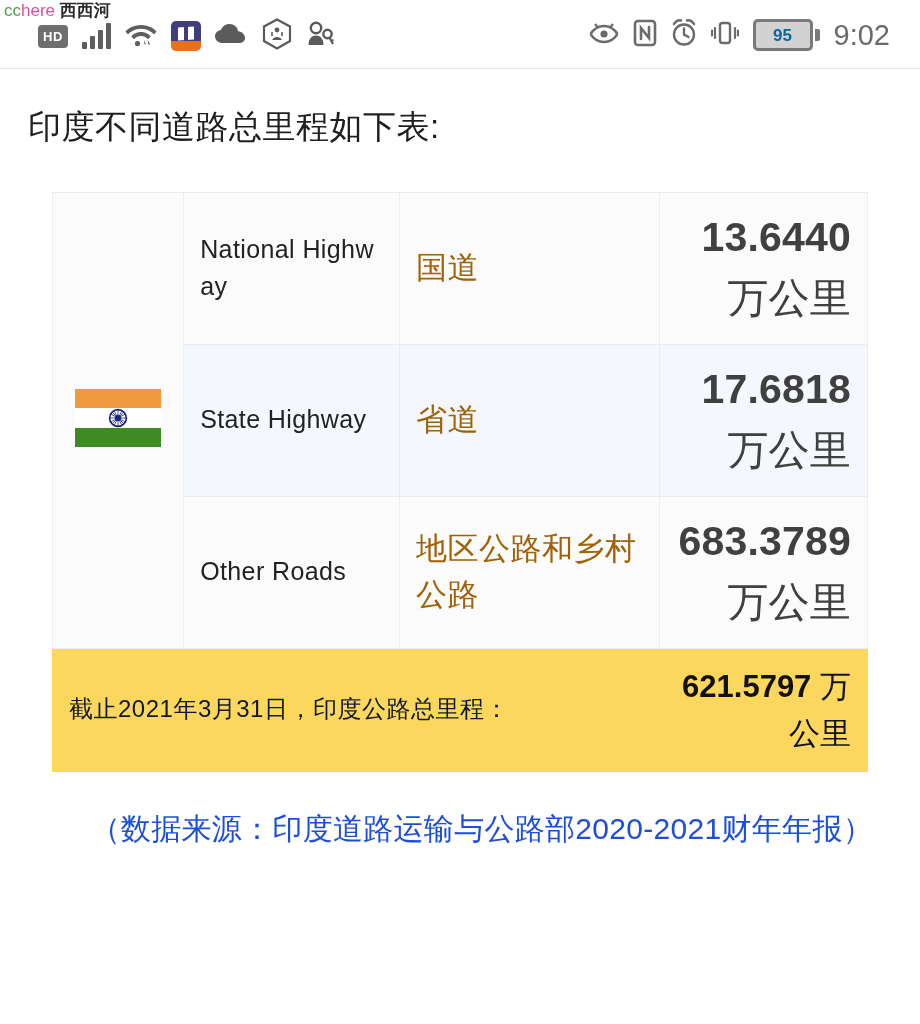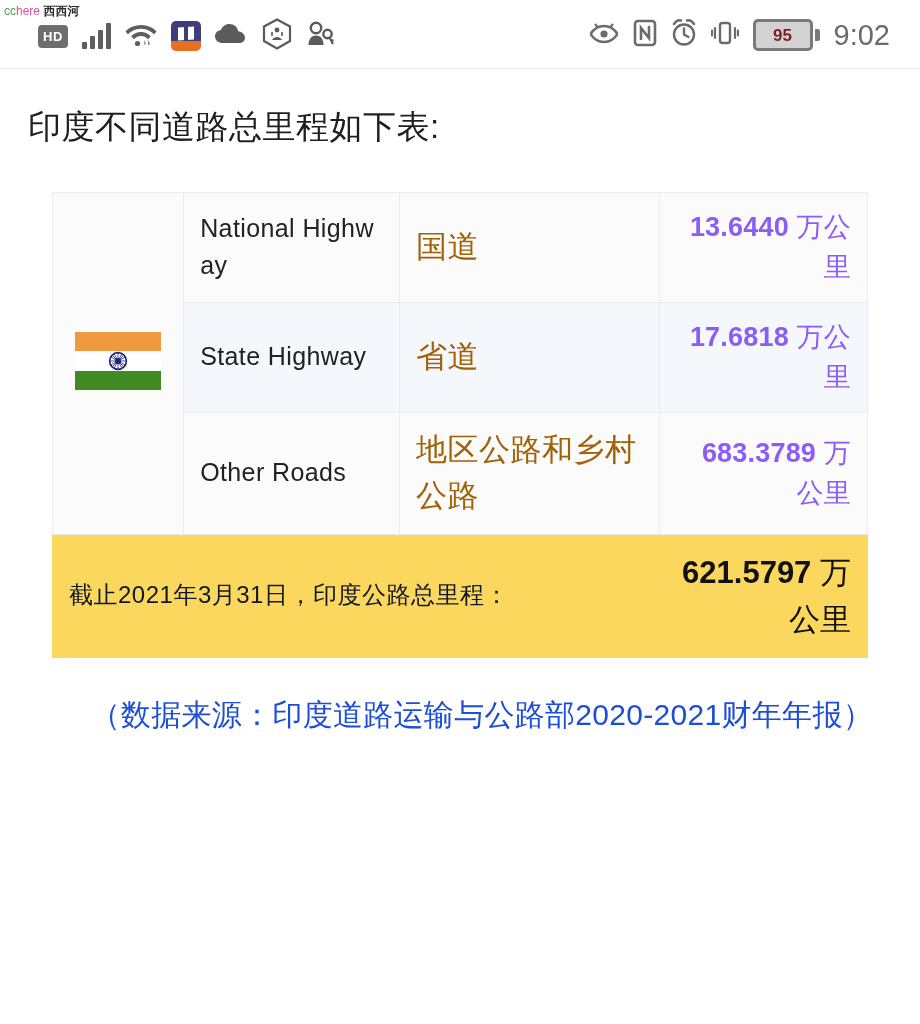--- a/index.html
+++ b/index.html
@@ -14,21 +14,21 @@
     color: #1a1a1a;
     position: relative;
     overflow: hidden;
   }
 
   
   .watermark {
     position: absolute;
     top: 1px;
     left: 4px;
-    font-size: 12px;
+    font-size: 17px;
     line-height: 20px;
     white-space: nowrap;
     z-index: 30;
     letter-spacing: 0px;
   }
   .wm-cc   { color: #4e9a4e; }
   .wm-here { color: #e0509a; }
   .wm-cn   { color: #2b2b2b; font-weight: bold; }
 
   
@@ -123,21 +123,21 @@
     border: 3px solid #7a7a7a;
     border-radius: 5px;
     display: flex;
     align-items: center;
     justify-content: center;
     background: #d2d2d2;
   }
   .battery-level {
     font-size: 17px;
     font-weight: bold;
-    color: #7f1d1d;
+    color: #0369a1;
     line-height: 1;
   }
   .battery-tip {
     width: 5px; height: 12px;
     background: #7a7a7a;
     border-radius: 0 2px 2px 0;
     margin-left: 2px;
   }
   .clock {
     font-size: 29px;
@@ -207,23 +207,23 @@
     letter-spacing: 0.4px;
     word-break: break-all;
   }
   .cell-cn {
     font-size: 31px;
     line-height: 1.50;
     color: #a16207;
     letter-spacing: 0.5px;
   }
   .cell-val {
-    font-size: 27px;
+    font-size: 41px;
     line-height: 1.50;
-    color: #8b5cf6;
+    color: #404040;
     text-align: right;
     letter-spacing: 0.2px;
   }
   .cell-val .num { font-weight: bold; }
   .cell-val .unit { font-weight: normal; }
 
   .cell-total-label {
     font-size: 24px;
     line-height: 1.52;
     color: #0f172a;

